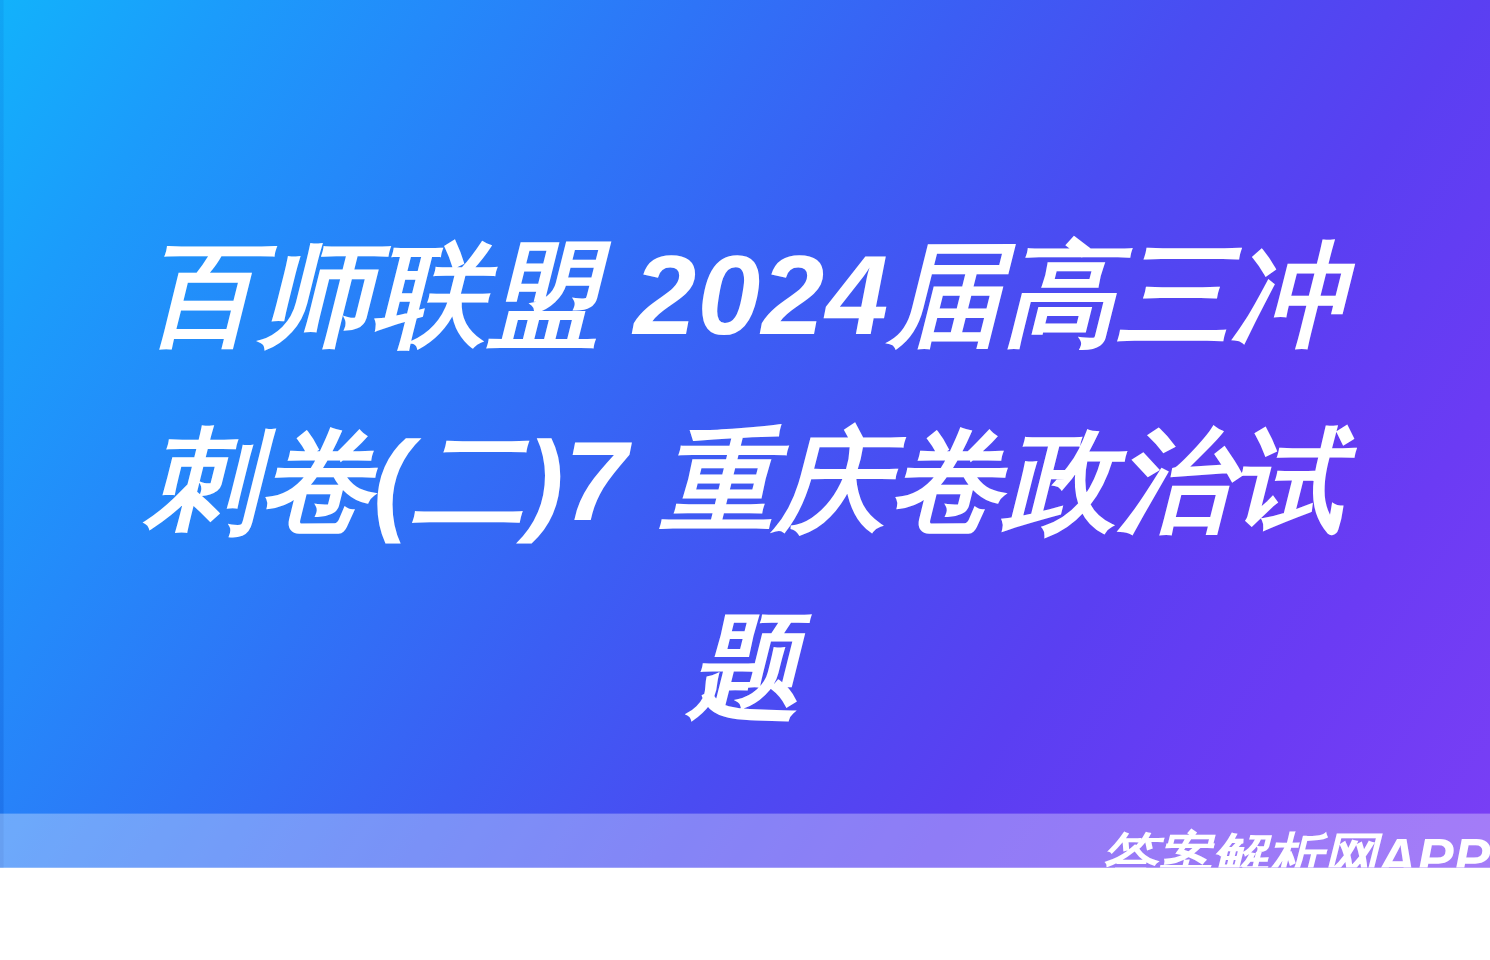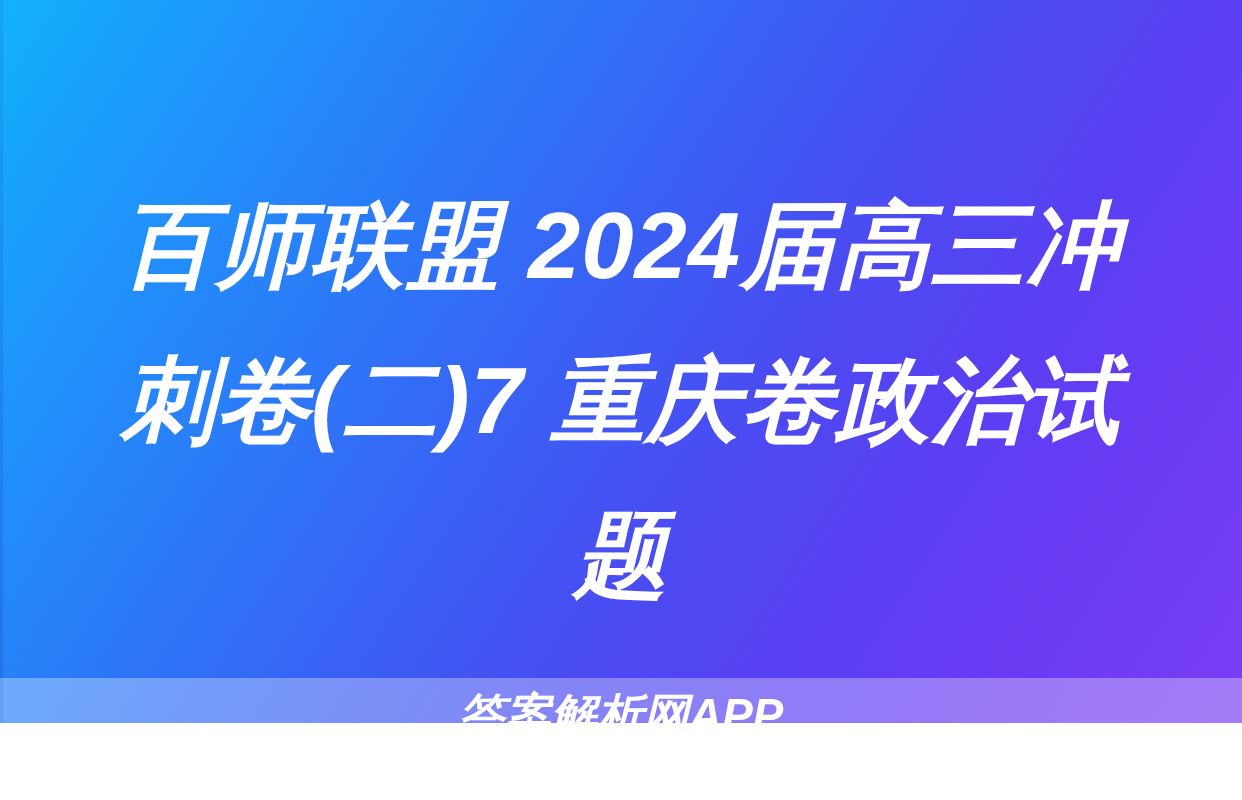--- a/index.html
+++ b/index.html
@@ -75,21 +75,21 @@
     letter-spacing: 1px;
     white-space: nowrap;
     text-rendering: geometricPrecision;
   }
 
   #watermark {
     position: absolute;
     left: 0;
     right: 0;
     top: 686px;
-    text-align: center;
+    text-align: right;
   }
 
   #watermark-text {
     display: inline-block;
     color: #ffffff;
     font-family: "Liberation Sans", "DejaVu Sans", sans-serif;
     font-weight: 700;
     font-style: italic;
     font-size: 46px;
     line-height: 58px;

